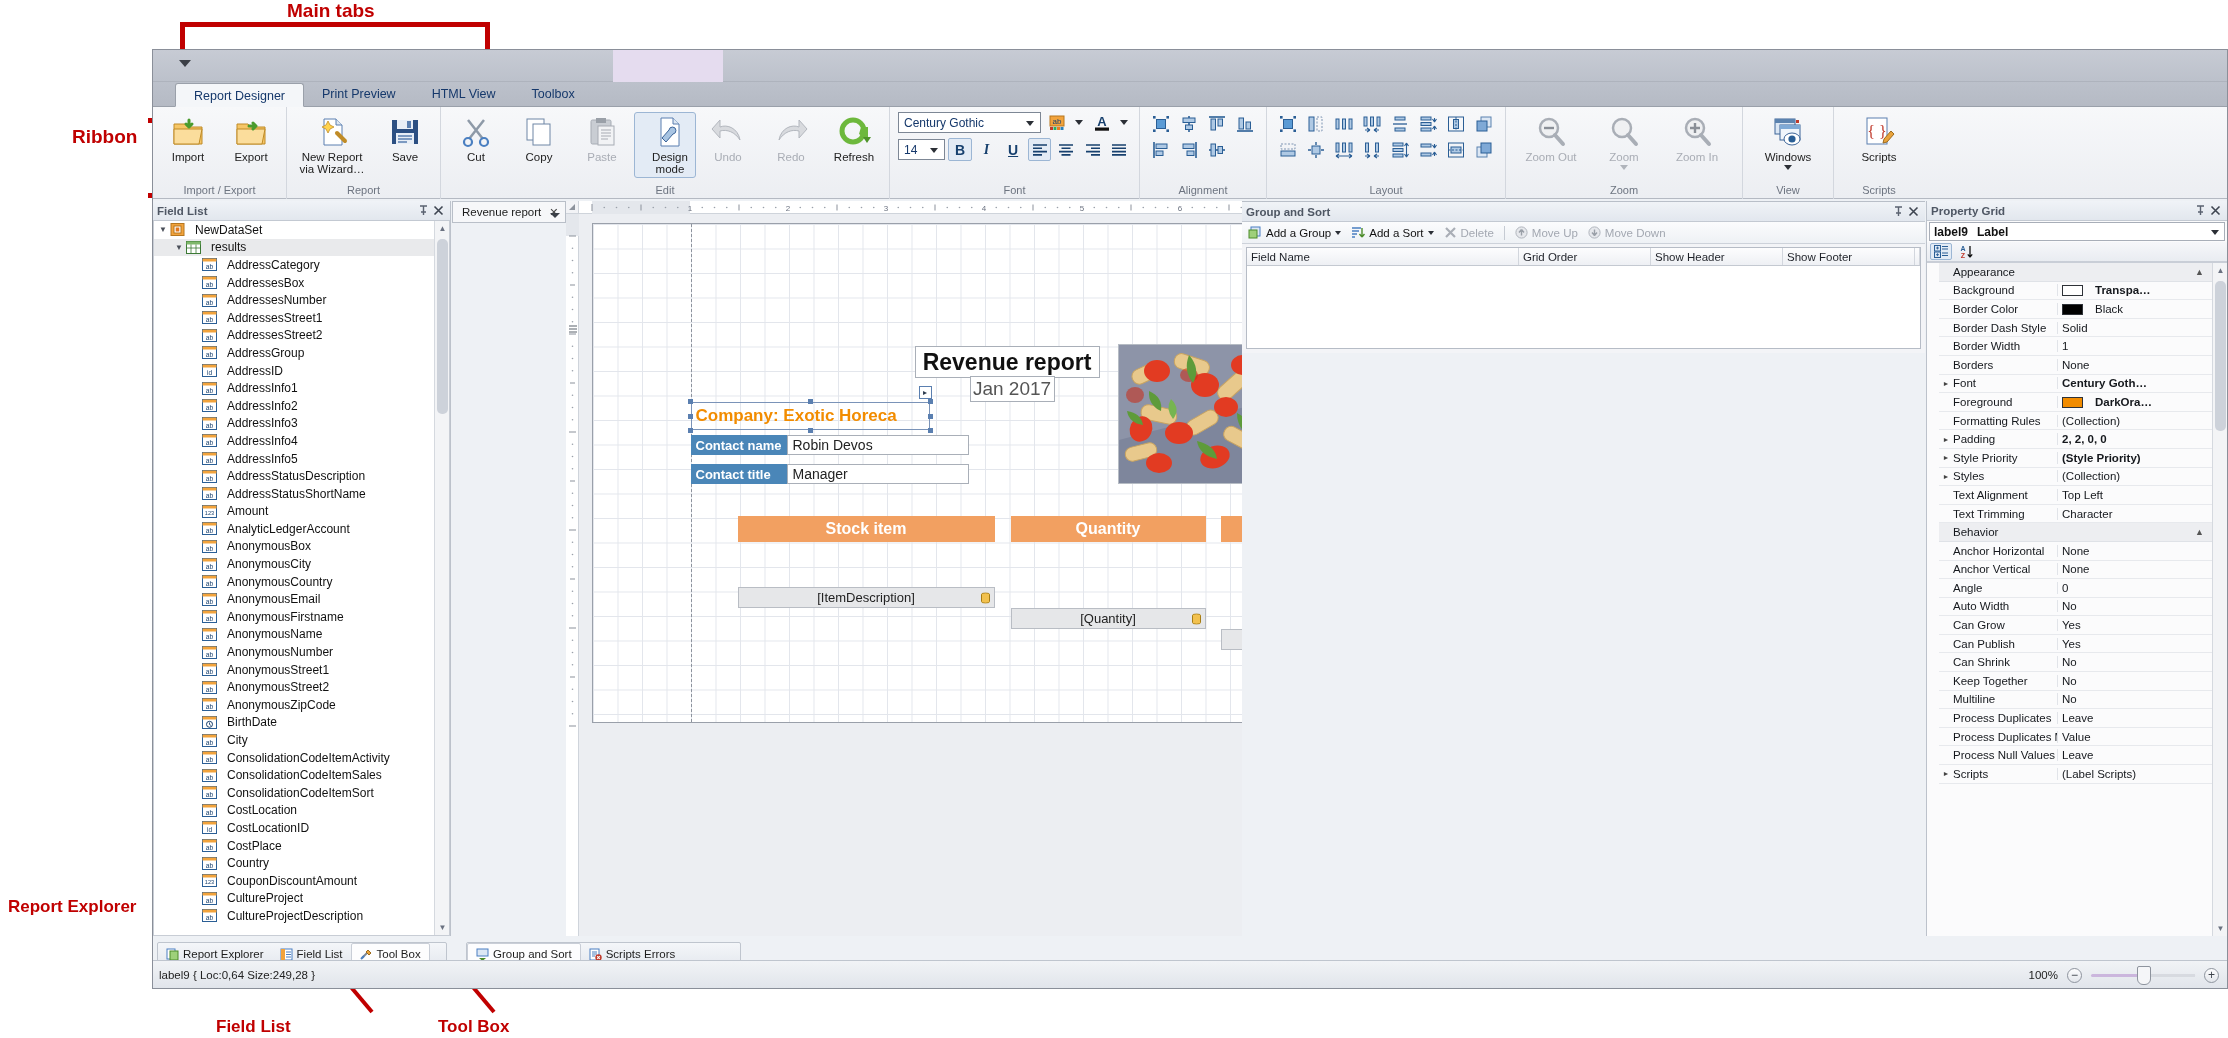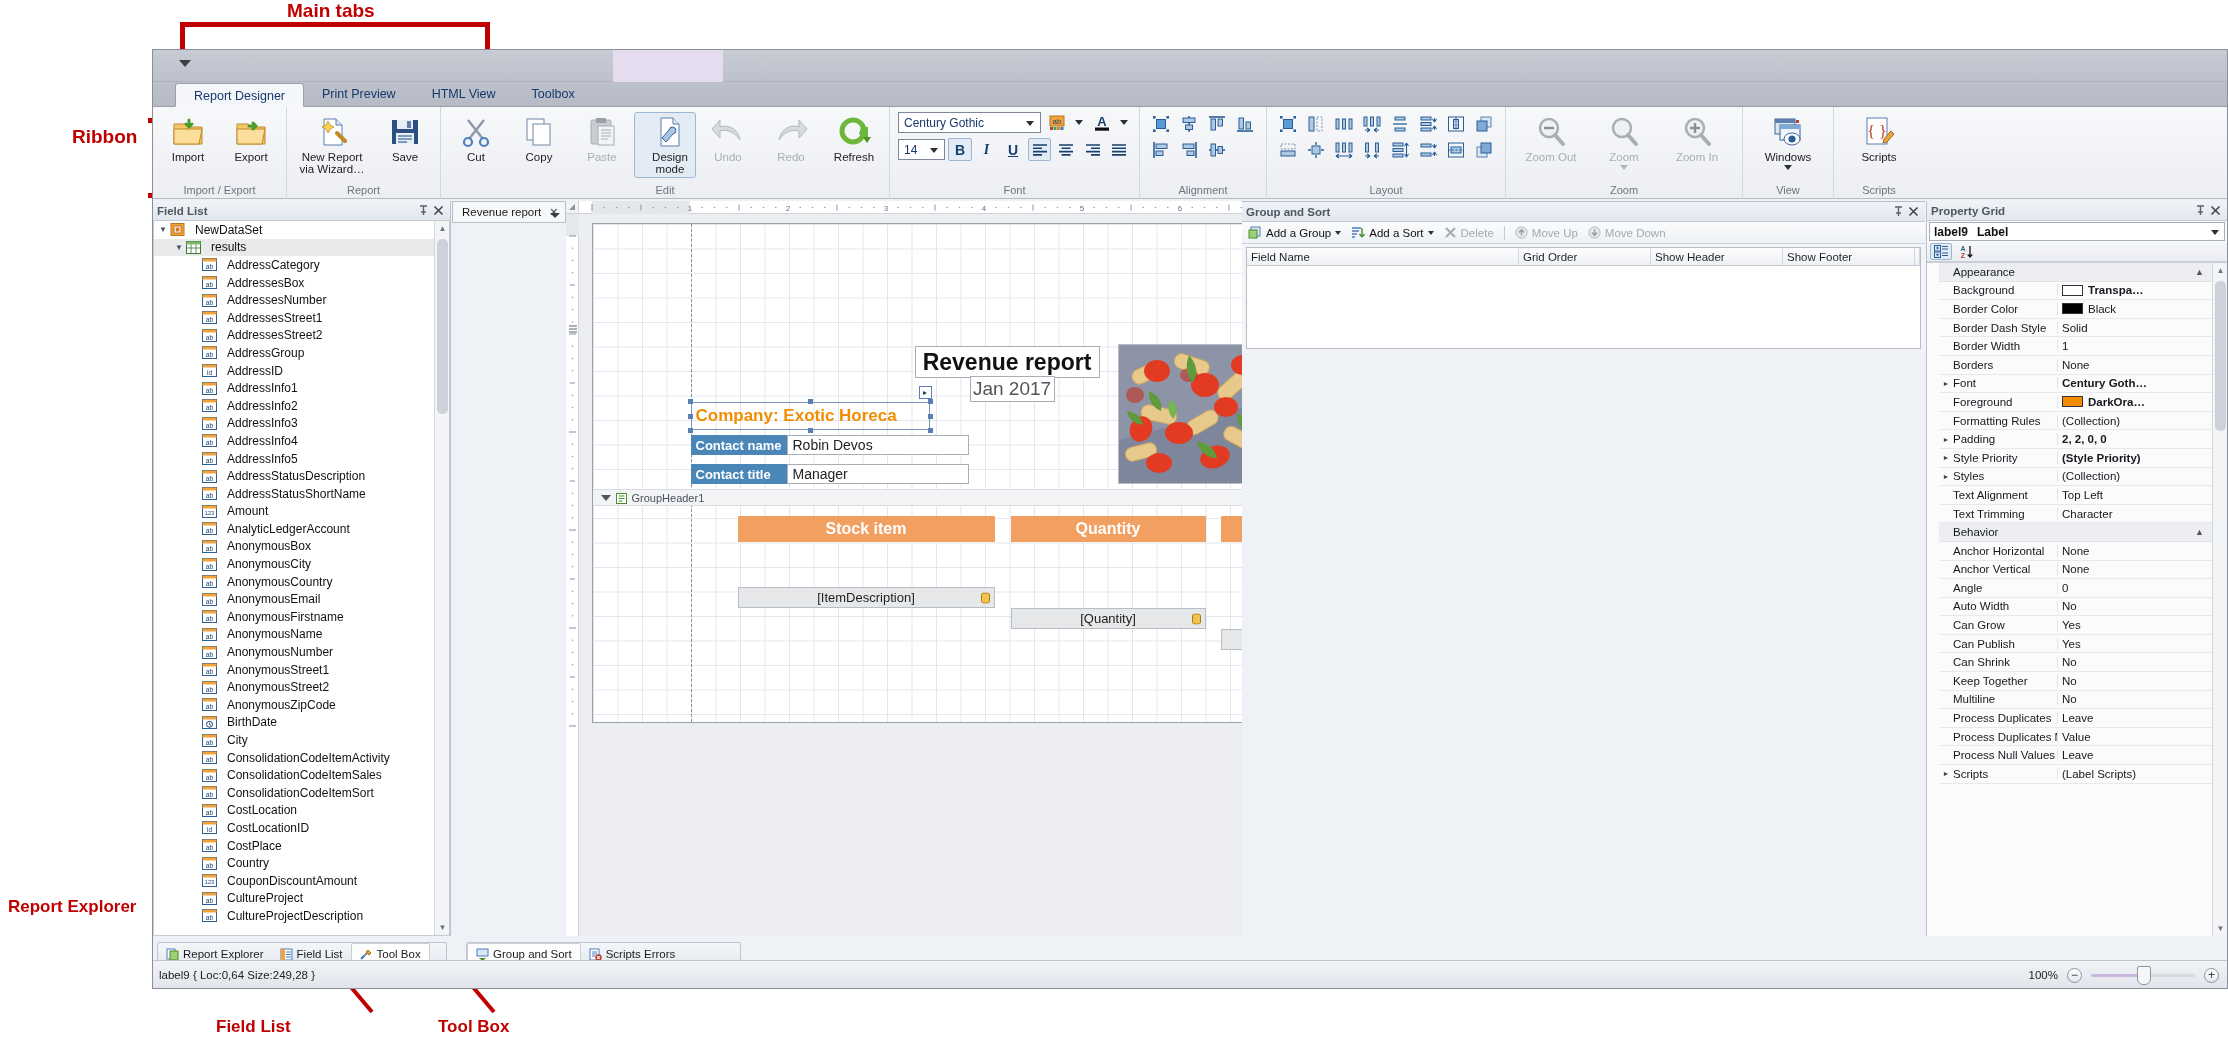--- a/index.html
+++ b/index.html
@@ -150,21 +150,21 @@
   .pg-tools { height:20px; display:flex; align-items:center; gap:3px; padding:0 3px;
               background:linear-gradient(#f6f7fa,#e9ecf1); border-bottom:1px solid #c9ced7; }
   .pg-rows { flex:1; overflow:hidden; position:relative; border-top:1px solid #c9ced7; }
   .pg-cat { height:18.6px; background:#edeef1; display:flex; align-items:center; padding-left:14px;
             font-size:11.5px; color:#15181d; border-bottom:1px solid #dfe2e7; position:relative; }
   .pg-cat .chev { position:absolute; right:8px; font-size:9px; color:#555; }
   .pg-row { height:18.6px; display:flex; align-items:center; border-bottom:1px solid #e7e9ed; font-size:11.5px; }
   .pg-exp { width:14px; text-align:center; font-size:7px; color:#444; }
   .pg-name { width:104px; overflow:hidden; white-space:nowrap; color:#15181d; }
   .pg-val { flex:1; border-left:1px solid #e1e4e9; padding-left:4px; white-space:nowrap; overflow:hidden;
-            display:flex; align-items:center; gap:5px; color:#15181d; }
+            display:flex; align-items:flex-end; gap:12px; color:#15181d; }
   .pg-val.bold { font-weight:bold; }
   .sw { width:21px; height:11px; border:1px solid #2e3238; flex:none; }
   .pg-scroll { position:absolute; right:0; top:0; bottom:0; width:15px; background:#f3f4f6; border-left:1px solid #d5d9df; }
 
   
   #statusbar { position:absolute; left:0; right:0; bottom:0; height:28px;
                background:linear-gradient(#f1f3f6,#e1e5eb); border-top:1px solid #bfc5ce;
                display:flex; align-items:center; font-size:11.5px; color:#222; }
   .zoomwrap { position:absolute; right:8px; top:0; height:28px; display:flex; align-items:center; gap:9px; }
   .zbtn { width:15px; height:15px; border-radius:50%; border:1px solid #8e949e; background:linear-gradient(#fdfdfe,#e3e6eb);
@@ -1394,28 +1394,20 @@
                 <path d="M78 96 q18 4 20 18 q-18-4-20-18z"></path>
                 <path d="M8 66 q14 2 16 14 q-14-2-16-14z"></path>
               </g>
               <g fill="#76B550">
                 <path d="M52 54 q10 10 2 20 q-8-10-2-20z"></path>
                 <path d="M134 96 q8 8 2 18 q-7-8-2-18z"></path>
               </g>
             </svg>
           </div>
 
-          <div class="bandhdr" style="top:265px;">
-            <span class="tri"></span>
-            <svg width="11" height="12" viewBox="0 0 11 12">
-              <rect x="0.5" y="1.5" width="10" height="10" fill="#fff" stroke="#4C8C2B"></rect>
-              <path d="M2.5 4h6M2.5 6.5h6M2.5 9h4" stroke="#4C8C2B"></path>
-            </svg>
-            <span>GroupHeader1</span>
-          </div>
 
           <div class="rpt-el rpt-colhdr" style="left:145px;top:292px;width:257px;height:26px;">Stock item</div>
           <div class="rpt-el rpt-colhdr" style="left:418px;top:292px;width:195px;height:26px;">Quantity</div>
           <div class="rpt-el rpt-colhdr" style="left:628px;top:292px;width:145px;height:26px;">Unit Price</div>
 
 
           <div class="rpt-el rpt-data" style="left:145px;top:363px;width:257px;height:21px;">
             <span>[ItemDescription]</span>
             <svg class="dbmark" width="9" height="11" viewBox="0 0 9 11">
               <ellipse cx="4.5" cy="2" rx="4" ry="1.7" fill="#F2C14E" stroke="#A67C14"></ellipse>

